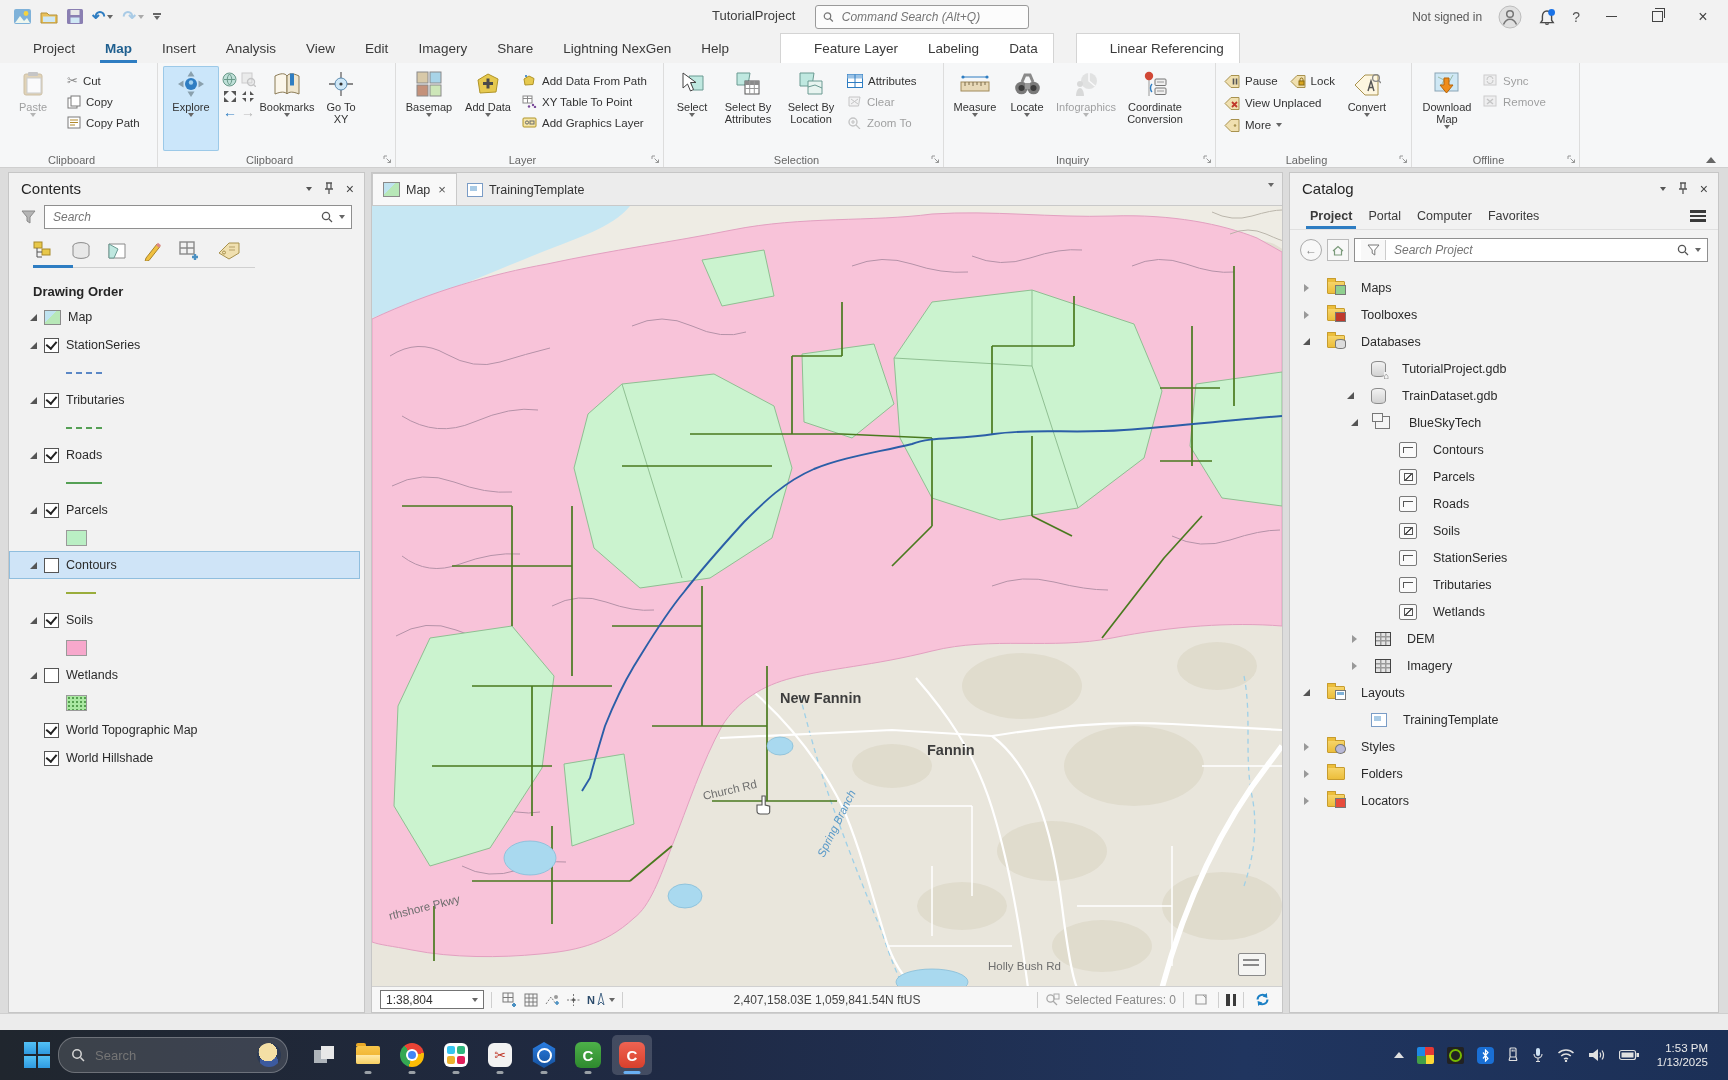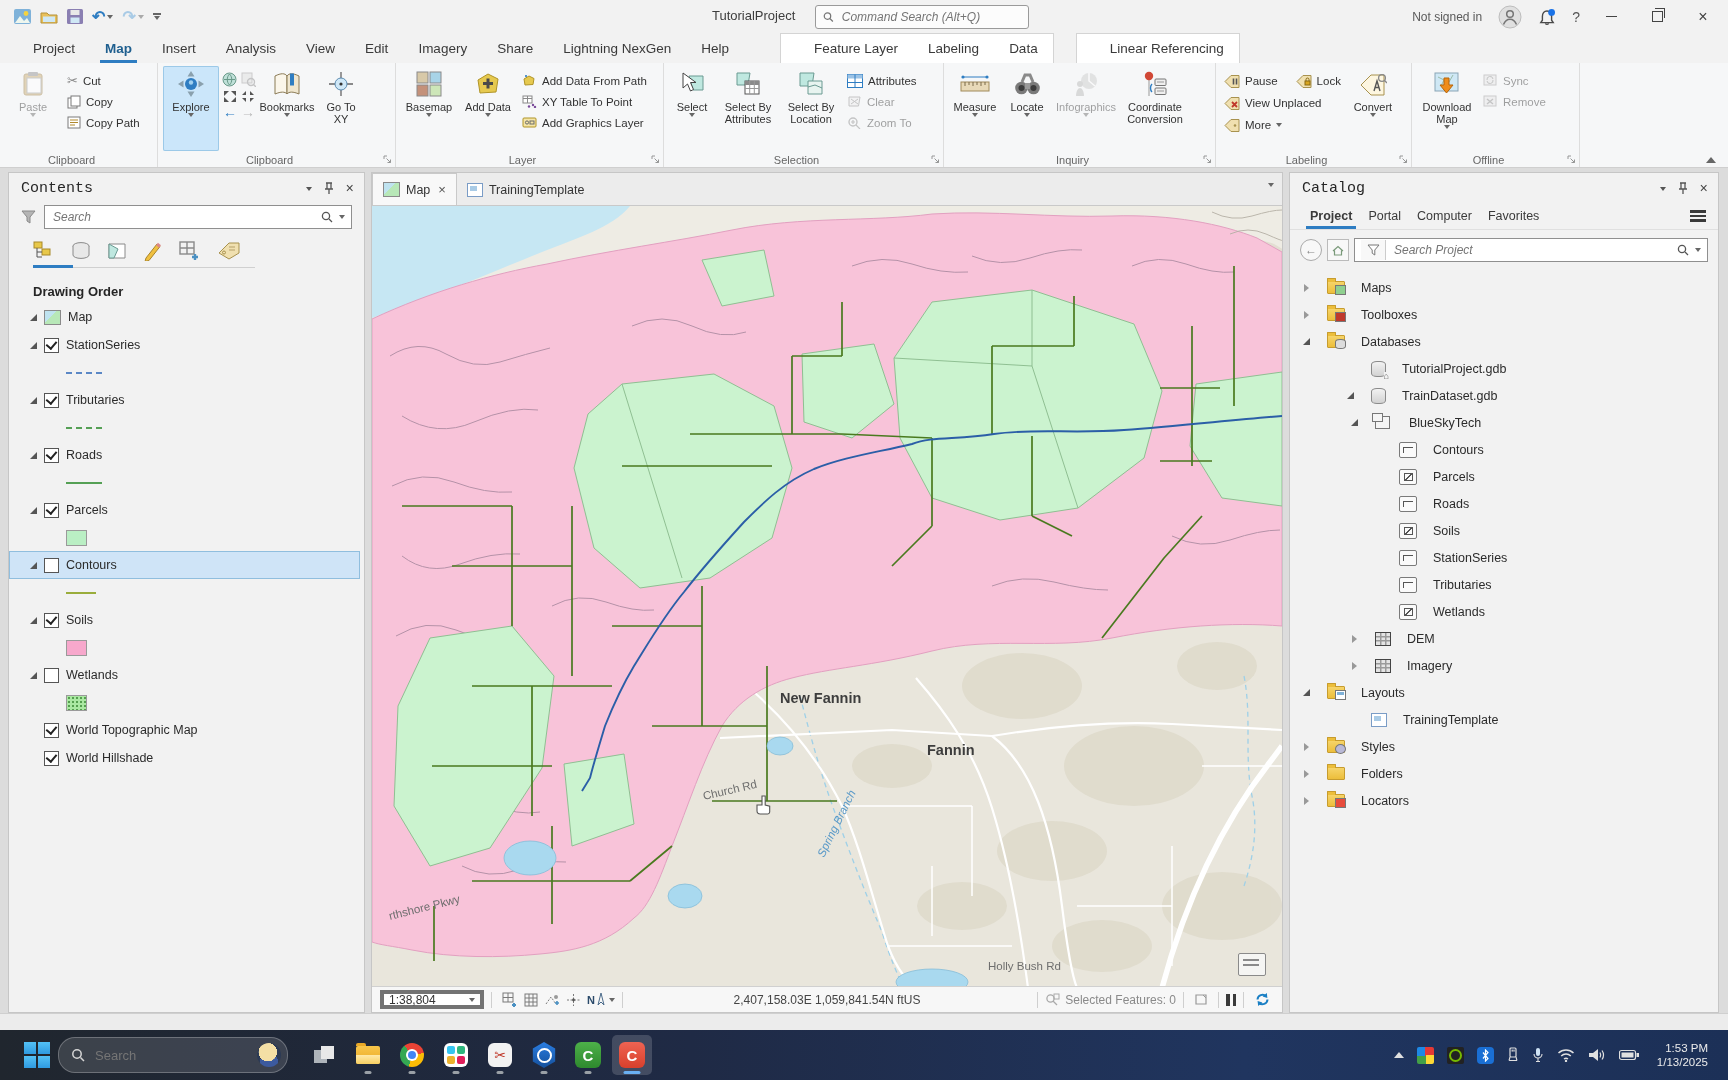--- a/index.html
+++ b/index.html
@@ -47,21 +47,21 @@
   .rcol{display:flex;flex-direction:column;justify-content:flex-start;padding-top:4px;}
   .dis{opacity:.45;}
   .navgrid{display:flex;flex-direction:column;gap:3px;padding-top:6px;}
   .navgrid .nrow{display:flex;gap:4px;align-items:center;justify-content:center;}
   .arrow-g{font-size:14px;line-height:12px;font-weight:bold;}
   
   #workspace{left:0;top:168px;width:1728px;height:862px;background:#dcdcdc;}
   .panel{position:absolute;top:4px;height:841px;background:#f2f2f2;border:1px solid #c6c6c6;box-sizing:border-box;}
   #contents-panel{left:8px;width:357px;}
   #catalog-panel{left:1289px;width:430px;}
-  .phead{display:flex;align-items:center;padding:7px 10px 4px 12px;font-family:Liberation Mono, monospace;}
+  .phead{display:flex;align-items:center;padding:7px 10px 4px 12px;}
   .ptitle{font-size:15px;color:#262626;flex:1;}
   .phicons{display:flex;align-items:center;gap:12px;}
   .pinic{display:inline-block;}
   .px{font-size:14px;color:#444;line-height:12px;}
   .searchrow{display:flex;align-items:center;margin:4px 12px 0 12px;gap:8px;}
   .sbox{flex:1;height:24px;border:1px solid #8f8f8f;background:#fff;display:flex;align-items:center;padding:0 6px;gap:6px;box-sizing:border-box;}
   .sbox input{border:0;outline:0;flex:1;font-style:italic;font-size:12px;color:#666;background:transparent;font-family:"Liberation Sans",sans-serif;min-width:10px;}
   
   #ctoolbar{display:flex;align-items:center;gap:16px;margin:12px 0 0 24px;}
   #ctb-underline{margin:6px 0 0 24px;width:222px;height:1px;background:#d0d0d0;position:relative;}
@@ -120,21 +120,21 @@
   #maptabs{height:32px;background:#ececec;display:flex;align-items:flex-end;border-bottom:1px solid #c9c9c9;position:relative;}
   .mtab{display:flex;align-items:center;gap:6px;padding:0 10px;height:31px;font-size:12.5px;color:#333;}
   .mtab.active{background:#f8f8f8;border:1px solid #c9c9c9;border-bottom:0;}
   .mtabx{color:#555;font-size:13px;margin-left:2px;}
   #maptab-chev{position:absolute;right:8px;top:10px;}
   #mapcanvas{display:block;}
   #overview-btn{position:absolute;right:16px;bottom:36px;width:26px;height:21px;background:#f5f5f3;border:1.4px solid #8a8a8a;border-radius:2px;}
   #overview-btn:before{content:"";position:absolute;left:4px;top:5px;width:16px;height:1.6px;background:#8a8a8a;box-shadow:0 5px 0 #8a8a8a;}
   
   #mapstatus{position:absolute;left:0;bottom:0;width:100%;height:26px;background:#f7f7f7;border-top:1px solid #d0d0d0;display:flex;align-items:center;font-size:12px;color:#333;box-sizing:border-box;padding:0 8px;}
-  #scalebox{width:104px;height:19px;border:4px solid #737373;background:#fff;display:flex;align-items:center;padding:0 5px;justify-content:space-between;box-sizing:border-box;}
+  #scalebox{width:104px;height:19px;border:1px solid #737373;background:#fff;display:flex;align-items:center;padding:0 5px;justify-content:space-between;box-sizing:border-box;}
   .vsep{width:1px;height:16px;background:#cfcfcf;margin:0 7px;}
   .stico{display:flex;align-items:center;margin:0 3px;}
   #coords{position:absolute;left:50%;transform:translateX(-50%);color:#444;}
   #selfeat{color:#8a8a8a;display:flex;align-items:center;gap:5px;}
   #statright{margin-left:auto;display:flex;align-items:center;}
   .pausebars{display:flex;gap:3px;}
   .pausebars i{width:3.5px;height:12px;background:#3a3a3a;display:block;}
   
   #bottomstrip{left:0;top:1013px;width:1728px;height:17px;background:#ececec;border-top:1px solid #cfcfcf;}
   #taskbar{left:0;top:1030px;width:1728px;height:50px;background:linear-gradient(90deg,#20262e,#1f2a45 40%,#20355f 72%,#1c3057);display:flex;align-items:center;padding:0 10px;box-sizing:border-box;}
@@ -587,21 +587,21 @@
     <div class="gtitle">Inquiry</div>
     <span class="launch">
         <svg width="9" height="9">
           <path d="M1,1 h3 M1,1 v3 M3.5,3.5 l4,4 M7.5,4.5 v3 h-3" stroke="#777" fill="none"></path>
         </svg>
       </span>
   </div>
 
   <div class="rgroup" style="width:196px;">
     <div class="rcol" style="gap:1px;">
-      <div style="display:flex;gap:12px;">
+      <div style="display:flex;gap:6px;">
         <div class="bsm">
           <span>
               <svg width="16" height="14">
                 <path d="M1,7.5 L7,1.5 H15 V13.5 H7 Z" fill="#f0e0b0" stroke="#a8924f"></path>
                 <path d="M9.5,4.5 v6 M12.5,4.5 v6" stroke="#555" stroke-width="1.6"></path>
               </svg>
             </span>
           <span>Pause</span>
         </div>
         <div class="bsm">

